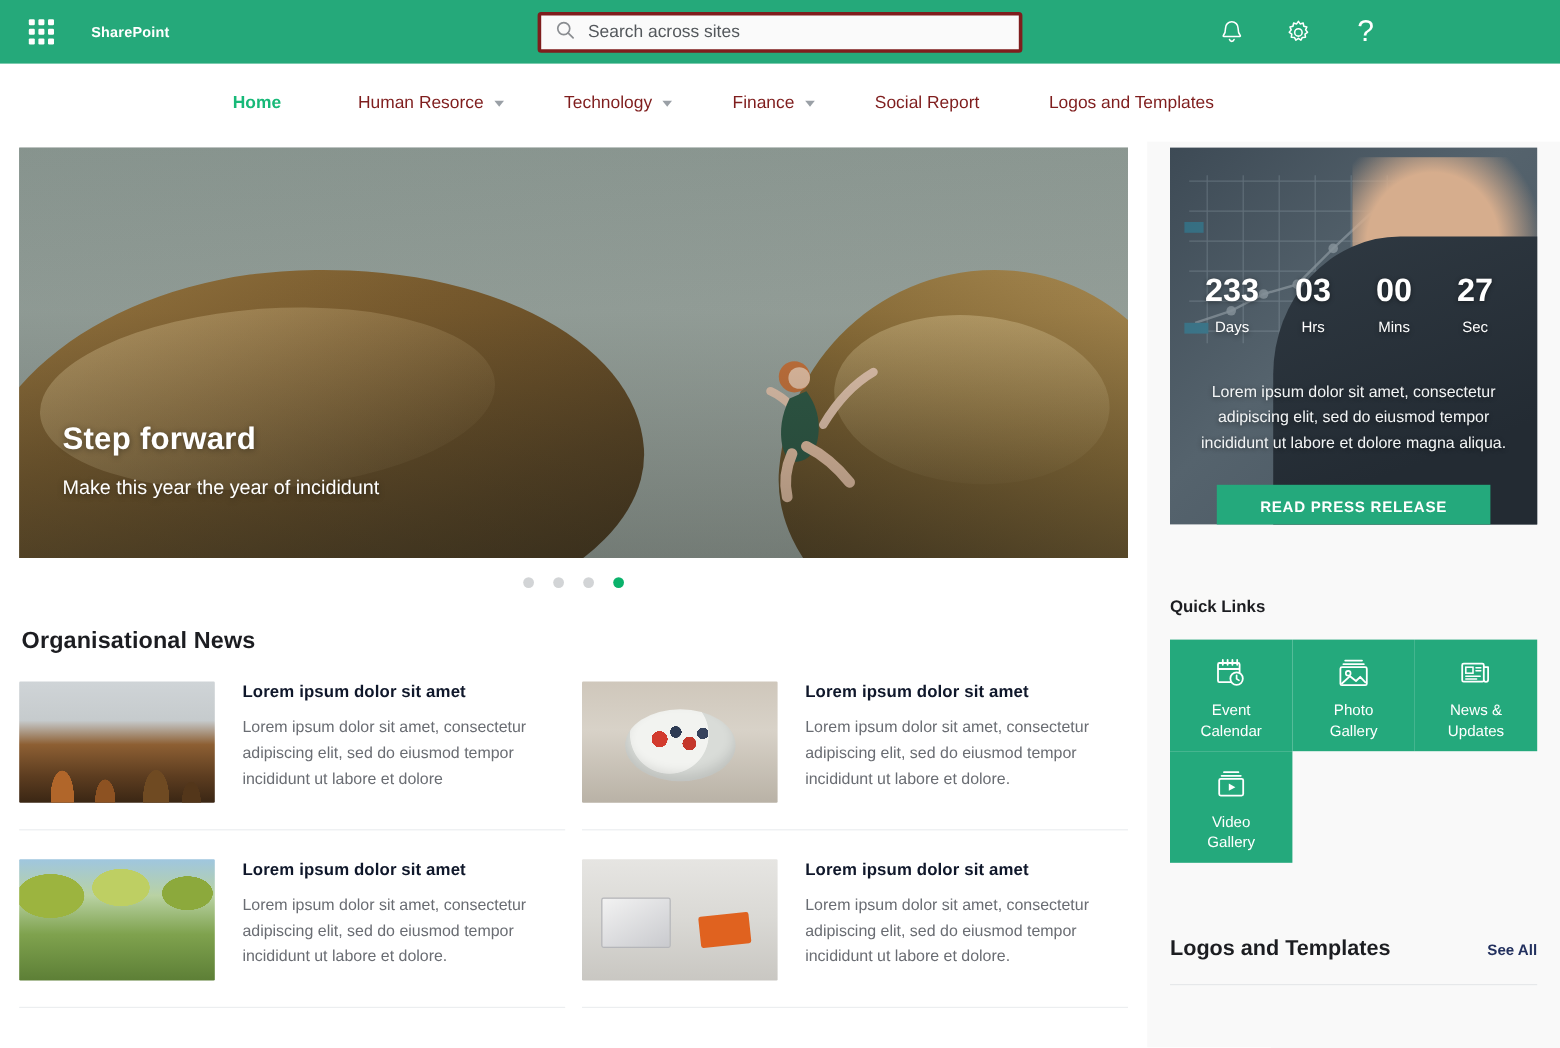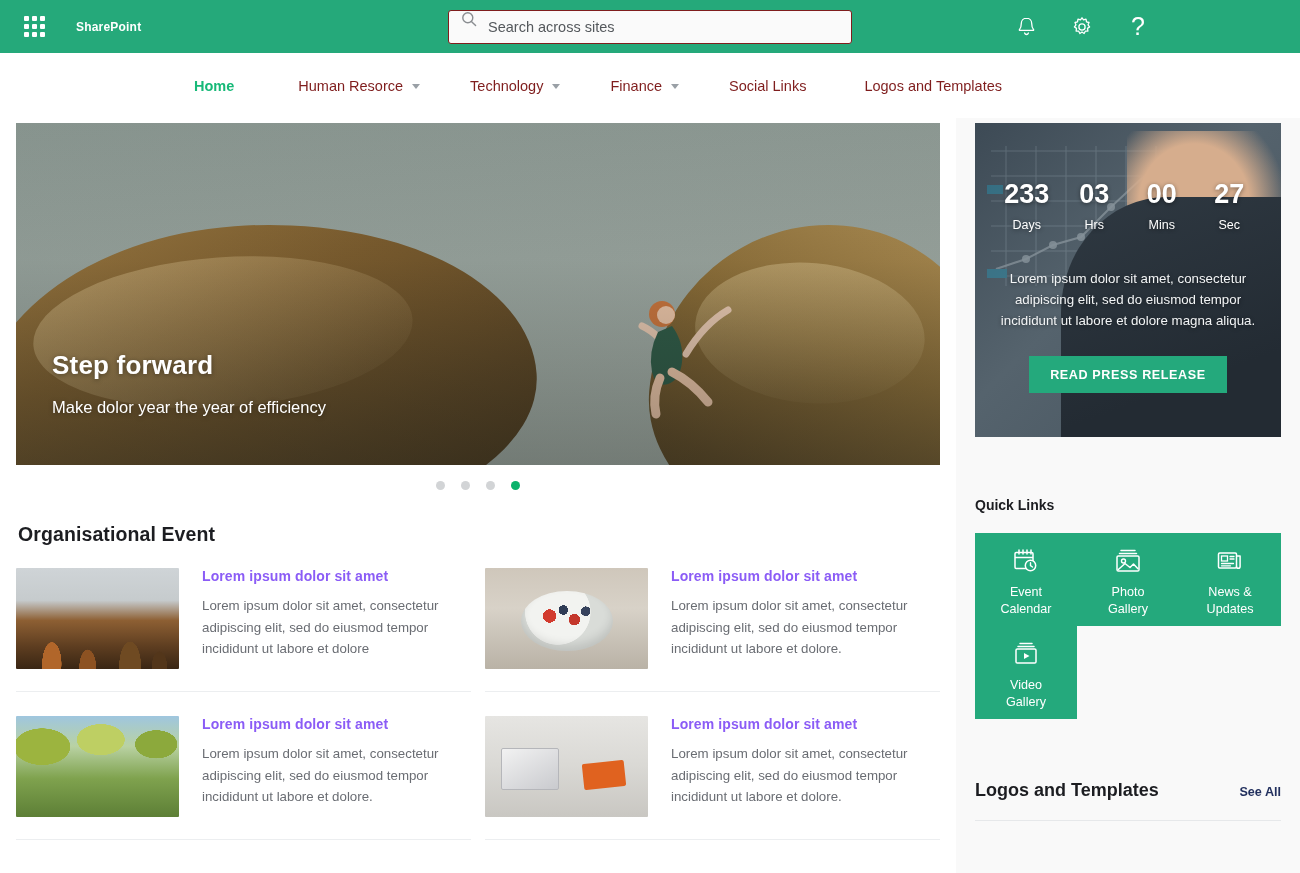--- a/index.html
+++ b/index.html
@@ -37,23 +37,24 @@
     margin-left: 30px;
     letter-spacing: .2px;
     cursor: pointer;
   }
   .searchwrap {
     position: absolute;
     left: 448px;
     top: 10px;
     width: 404px; height: 34px;
     background: #fafafa;
-    border: 1px solid #7f1d1d;
+    border: 3px solid #7f1d1d;
     border-radius: 3px;
     display: flex;
+    align-items: center;
     padding: 0 12px;
   }
   .searchwrap svg { flex: 0 0 auto; }
   .searchinput {
     border: none; outline: none; background: transparent;
     font-family: "Liberation Sans", sans-serif;
     font-size: 14.5px;
     color: #3c3c3c;
     margin-left: 11px;
     width: 100%;
@@ -204,21 +205,21 @@
     width: 163px; height: 101px;
     flex: 0 0 163px;
     border-radius: 1px;
     overflow: hidden;
     position: relative;
   }
   .nbody { flex: 1; min-width: 0; }
   .nhead {
     font-size: 14px;
     font-weight: bold;
-    color: #8b5cf6;
+    color: #0f172a;
     margin-bottom: 11px;
     letter-spacing: .1px;
     cursor: pointer;
   }
   .ntext {
     font-size: 13.3px;
     color: #6a6d73;
     line-height: 1.62;
   }
 
@@ -291,21 +292,21 @@
     position: absolute; right: -6px; top: 8px;
     width: 160px; height: 170px;
     background: radial-gradient(ellipse at 42% 42%, #d6ad8d 0 42%, rgba(214,173,141,0) 70%);
   }
   .cd-suit {
     position: absolute; right: -10px; bottom: -10px;
     width: 230px; height: 250px;
     background: linear-gradient(160deg, #2f3942 0%, #232b33 70%);
     border-radius: 46% 0 0 0;
   }
-  .cd-inner { position: relative; z-index: 3; padding: 58px 18px 12px; text-align: center; }
+  .cd-inner { position: relative; z-index: 3; padding: 58px 18px 12px; text-align: center; margin-top: 48px; }
   .cd-row { display: flex; justify-content: space-around; align-items: flex-end; }
   .cd-unit { flex: 1; }
   .cd-num {
     color: #ffffff;
     font-size: 27px;
     font-weight: bold;
     line-height: 1;
     text-shadow: 0 1px 4px rgba(0,0,0,.45);
   }
   .cd-lbl {
@@ -318,21 +319,21 @@
     color: #f2f4f5;
     font-size: 13.3px;
     line-height: 1.58;
     margin-top: 36px;
     padding: 0 6px;
     text-shadow: 0 1px 4px rgba(0,0,0,.45);
   }
   .cd-btn {
     display: block;
     margin: 25px auto 0;
-    width: 198px; height: 37px;
+    width: 228px; height: 37px;
     background: #24a97c;
     color: #ffffff;
     border: none;
     font-family: "Liberation Sans", sans-serif;
     font-size: 12.6px;
     font-weight: bold;
     letter-spacing: .6px;
     cursor: pointer;
   }
 
@@ -428,21 +429,21 @@
   </div>
   <div class="navitem nav-sp3">
     <span>Technology</span>
     <span class="caret"></span>
   </div>
   <div class="navitem nav-sp4">
     <span>Finance</span>
     <span class="caret"></span>
   </div>
   <div class="navitem nav-sp5">
-    <span>Social Links</span>
+    <span>Social Report</span>
   </div>
   <div class="navitem">
     <span>Logos and Templates</span>
   </div>
 </nav>
 
 <div class="page">
 
   <div class="main">
 
@@ -457,32 +458,32 @@
           <circle cx="46" cy="46" r="13" fill="#c9743c"></circle>
           <circle cx="50" cy="47" r="9" fill="#eac3a6"></circle>
           <path d="M56 58 q12 16 10 36 q-2 18 -14 22 q-12 4 -16 -12 q-4 -20 6 -40 z" fill="#2f5a46"></path>
           <path d="M56 104 q20 10 36 30" stroke="#eac3a6" stroke-width="9" stroke-linecap="round" fill="none"></path>
           <path d="M44 110 q-8 18 -4 36" stroke="#eac3a6" stroke-width="9" stroke-linecap="round" fill="none"></path>
         </g>
       </svg>
       <div class="hero-overlay"></div>
       <div class="hero-text">
         <div class="hero-title">Step forward</div>
-        <div class="hero-sub">Make dolor year the year of efficiency</div>
+        <div class="hero-sub">Make this year the year of incididunt</div>
       </div>
     </div>
 
     <div class="dots">
       <span class="dot"></span>
       <span class="dot"></span>
       <span class="dot"></span>
       <span class="dot active"></span>
     </div>
 
-    <div class="sect-title">Organisational Event</div>
+    <div class="sect-title">Organisational News</div>
 
     <div class="newsgrid">
 
       <div class="newscell divided">
         <div class="newscard">
           <div class="thumb th-forest"></div>
           <div class="nbody">
             <div class="nhead">Lorem ipsum dolor sit amet</div>
             <div class="ntext">Lorem ipsum dolor sit amet, consectetur adipiscing elit, sed do eiusmod tempor incididunt ut labore et dolore</div>
           </div>

